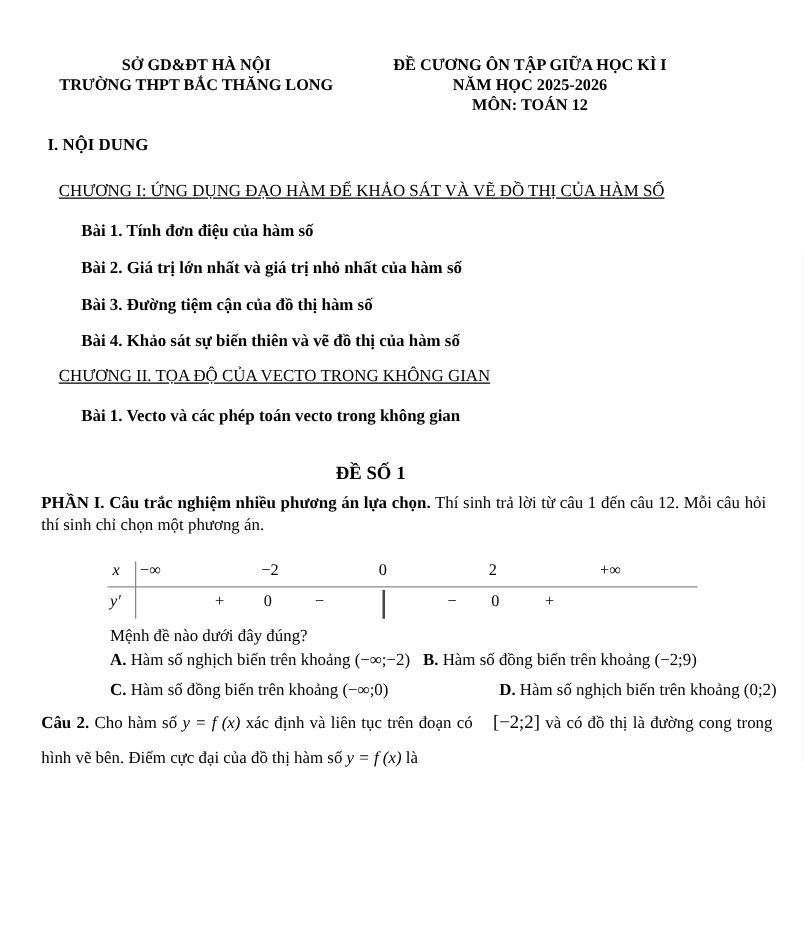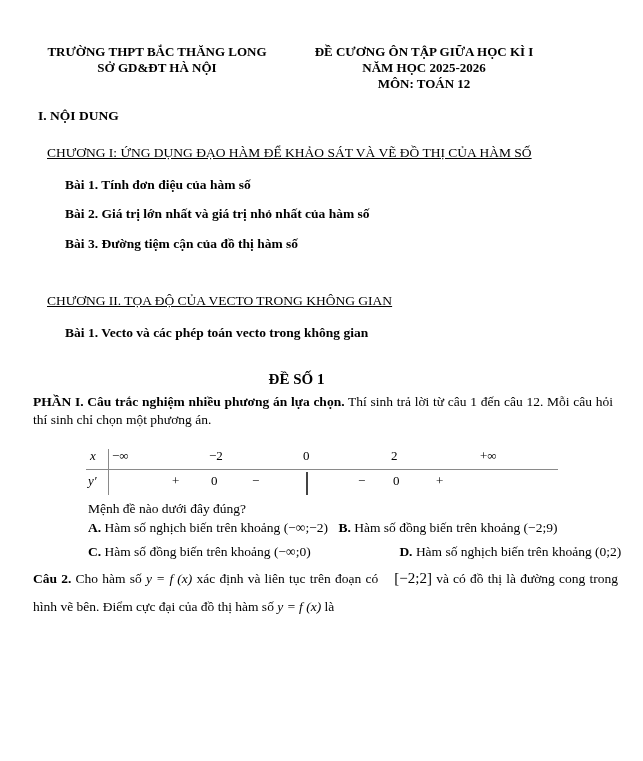--- a/index.html
+++ b/index.html
@@ -61,35 +61,36 @@
 
   #q2 { top: 564px; left: 33px; width: 585px; line-height: 28px; text-align: justify; }
   .bracket { font-size: 15px; margin-left: 12px; }
 </style>
 </head>
 <body>
 
 <div class="page">
 
   <div class="abs hdr-left">
+    <div>SỞ GD&amp;ĐT HÀ NỘI</div>
     <div>TRƯỜNG THPT BẮC THĂNG LONG</div>
-    <div>SỞ GD&amp;ĐT HÀ NỘI</div>
   </div>
   <div class="abs hdr-right">
     <div>ĐỀ CƯƠNG ÔN TẬP GIỮA HỌC KÌ I</div>
     <div>NĂM HỌC  2025-2026</div>
     <div>MÔN: TOÁN 12</div>
   </div>
 
   <div class="abs section-hd" id="section1">I. NỘI DUNG</div>
 
   <div class="abs chapter-hd" id="ch1-title">CHƯƠNG I: ỨNG DỤNG ĐẠO HÀM ĐỂ KHẢO SÁT VÀ VẼ ĐỒ THỊ CỦA HÀM SỐ</div>
   <div class="abs lesson" id="ch1-l0">Bài 1. Tính đơn điệu của hàm số</div>
   <div class="abs lesson" id="ch1-l1">Bài 2. Giá trị lớn nhất và giá trị nhỏ nhất của hàm số</div>
   <div class="abs lesson" id="ch1-l2">Bài 3. Đường tiệm cận của đồ thị hàm số</div>
+  <div class="abs lesson" id="ch1-l3">Bài 4. Khảo sát sự biến thiên và vẽ đồ thị của hàm số</div>
 
   <div class="abs chapter-hd" id="ch2-title">CHƯƠNG II.  TỌA ĐỘ CỦA VECTO TRONG KHÔNG GIAN</div>
   <div class="abs lesson" id="ch2-l0">Bài 1. Vecto và các phép toán vecto trong không gian</div>
 
 
   <div class="abs" id="exam-title">ĐỀ SỐ 1</div>
 
   <div class="abs" id="part1">
     <span class="bold">PHẦN I. Câu trắc nghiệm nhiều phương án lựa chọn.</span>
     <span>Thí sinh trả lời từ câu 1 đến câu 12. Mỗi câu hỏi thí sinh chỉ chọn một phương án.</span>

